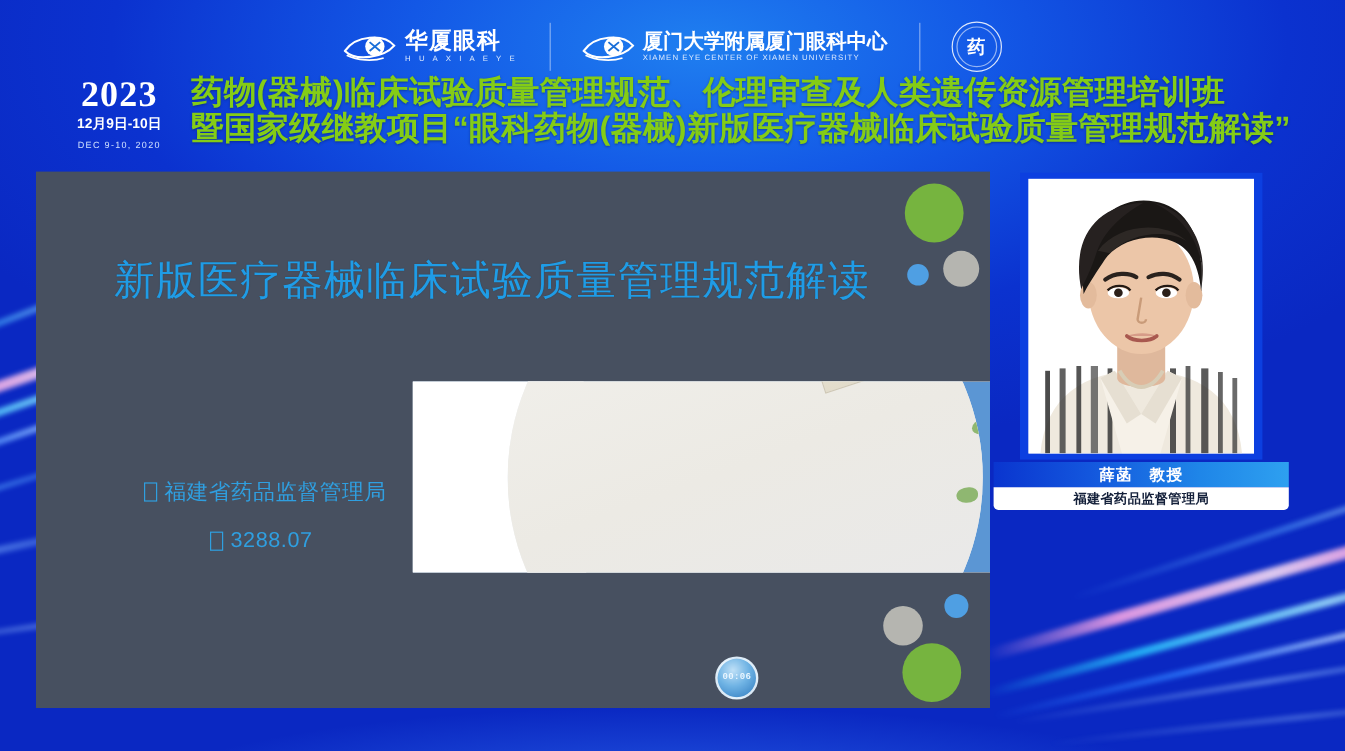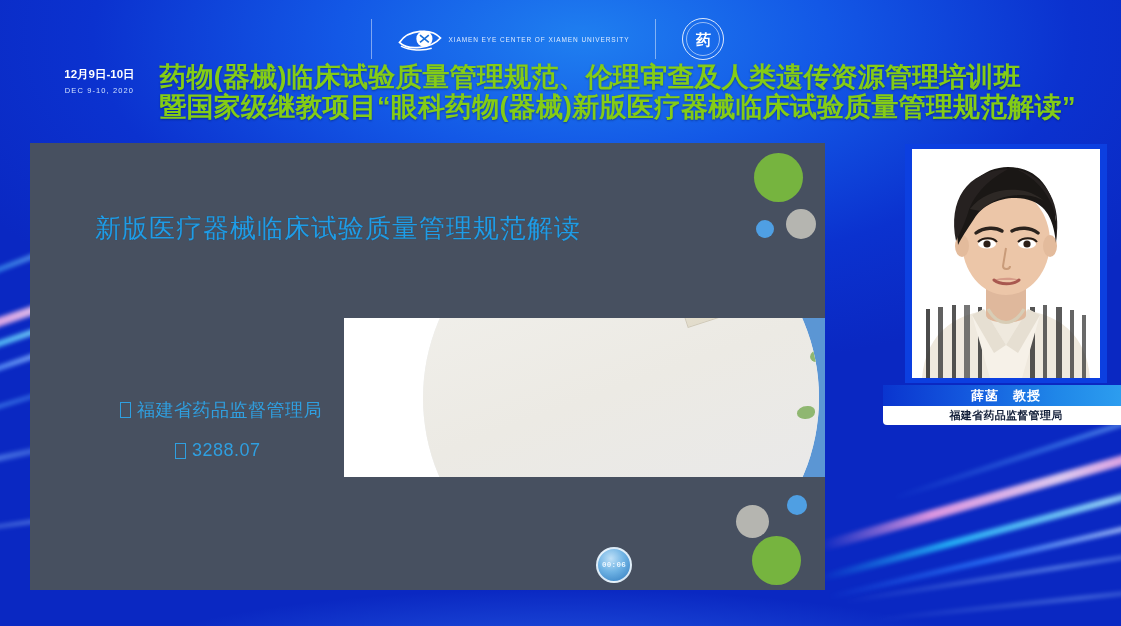--- a/index.html
+++ b/index.html
@@ -57,21 +57,21 @@
   .title-wrap{position:absolute;left:0;top:62px;width:1121px;display:flex;align-items:flex-start;justify-content:center;}
   .date-col{width:108px;text-align:center;padding-top:2px;flex:0 0 auto;}
   .date-year{color:#fff;font-size:30px;font-weight:bold;line-height:1;letter-spacing:1px;font-family:"Liberation Serif","DejaVu Serif",serif;}
   .date-cn{color:#fff;font-size:11.5px;font-weight:bold;line-height:1;margin-top:5px;}
   .date-en{color:#cfe0ff;font-size:7.5px;letter-spacing:1.1px;margin-top:5px;}
   .title-col{flex:0 0 auto;padding-left:6px;}
   .t-line{color:#84cc16;font-weight:bold;font-size:27px;line-height:30px;letter-spacing:.2px;white-space:nowrap;text-shadow:0 1px 2px rgba(0,20,80,.45);}
 
   
   .slide{position:absolute;left:30px;top:143px;width:795px;height:447px;background:#475060;overflow:hidden;}
-  .slide-title{position:absolute;left:65px;top:68px;font-size:26px;color:#1f9ce6;letter-spacing:1px;white-space:nowrap;text-shadow:0 0 1px rgba(0,0,0,.25);}
+  .slide-title{position:absolute;left:65px;top:68px;font-size:34px;color:#1f9ce6;letter-spacing:1px;white-space:nowrap;text-shadow:0 0 1px rgba(0,0,0,.25);}
   .bullets{position:absolute;left:90px;top:255px;display:flex;flex-direction:column;gap:18px;}
   .bullet{display:flex;align-items:center;color:#2f9fe0;font-size:18px;letter-spacing:.5px;white-space:nowrap;}
   .tofu{display:inline-block;width:9px;height:14px;border:1.4px solid #2f9fe0;margin-right:6px;flex:0 0 auto;}
   .b-ind-0{padding-left:0}
   .b-ind-1{padding-left:22px}
   .b-ind-2{padding-left:55px}
 
   .photo-box{position:absolute;left:314px;top:175px;width:481px;height:159px;background:#fff;overflow:hidden;}
   .pb-blue{position:absolute;inset:0;background:#5b96d4;}
   .pb-white-arc{position:absolute;left:-240px;top:-118px;width:400px;height:400px;border-radius:50%;background:#fff;}
@@ -91,21 +91,21 @@
   .c-gray-br{right:56px;top:362px;width:33px;height:33px;background:#b5b5b0;}
   .c-blue-br{right:18px;top:352px;width:20px;height:20px;background:#4f9fe3;}
   .c-green-br{right:24px;top:393px;width:49px;height:49px;background:#76b43f;}
 
   .timer-badge{position:absolute;left:566px;top:404px;width:32px;height:32px;border-radius:50%;
       background:radial-gradient(circle at 40% 30%, #bfe0f7 0%, #6fb3e4 45%, #2d78bd 100%);
       border:2px solid rgba(255,255,255,.8);display:flex;align-items:center;justify-content:center;}
   .timer-badge span{color:#eaf6ff;font-size:7.5px;font-weight:bold;letter-spacing:.3px;font-family:"Liberation Mono","DejaVu Sans Mono",monospace;}
 
   
-  .speaker{position:absolute;left:905px;top:144px;width:208px;height:283px;}
+  .speaker{position:absolute;left:850px;top:144px;width:208px;height:283px;}
   .sp-photo{position:absolute;left:0;top:0;width:202px;height:239px;background:#0c3fe0;padding:0;box-sizing:border-box;}
   .sp-photo-inner{position:absolute;left:7px;top:5px;width:188px;height:229px;background:#fdfdfd;overflow:hidden;}
   .portrait{position:absolute;left:0;top:0;width:188px;height:229px;}
   .nameplate{position:absolute;left:-22px;top:241px;width:246px;}
   .np-top{height:21px;background:linear-gradient(90deg,#0a35cf 0%,#1356dd 32%,#1f86e8 70%,#2ea0f0 100%);
       display:flex;align-items:center;justify-content:center;}
   .np-top span{color:#fff;font-size:13px;font-weight:bold;letter-spacing:1px;}
   .np-bot{height:19px;background:#fff;border-radius:0 0 4px 4px;display:flex;align-items:center;justify-content:center;}
   .np-bot span{color:#14203a;font-size:11px;font-weight:bold;letter-spacing:.3px;}
 </style>
@@ -129,49 +129,65 @@
     <div class="streak r4"></div>
       <div class="streak r5"></div>
       <div class="streak r6"></div>
     <div class="glowbot"></div>
   </div>
 
   <div class="header">
 
     <div class="logos">
 
-
-      <div class="divider-v"></div>
-
       <div class="logo-block">
         <span class="eye-mark">
           <svg viewBox="0 0 60 36" width="44" height="27">
             <path d="M2 22 C14 4 46 2 58 16 C46 30 14 34 2 22 Z" fill="none" stroke="#ffffff" stroke-width="2.4"></path>
             <circle cx="36" cy="17" r="11" fill="#ffffff"></circle>
             <path d="M30 12 L42 22 M42 12 L30 22" stroke="#1a6fd8" stroke-width="2.2"></path>
             <path d="M4 27 C16 33 34 34 46 30" fill="none" stroke="#ffffff" stroke-width="2"></path>
           </svg>
         </span>
         <span class="logo-text">
+          <span class="logo-cn">华厦眼科</span>
+          <span class="logo-en">H U A X I A   E Y E</span>
+        </span>
+      </div>
+
+      <div class="divider-v"></div>
+
+      <div class="logo-block">
+        <span class="eye-mark">
+          <svg viewBox="0 0 60 36" width="44" height="27">
+            <path d="M2 22 C14 4 46 2 58 16 C46 30 14 34 2 22 Z" fill="none" stroke="#ffffff" stroke-width="2.4"></path>
+            <circle cx="36" cy="17" r="11" fill="#ffffff"></circle>
+            <path d="M30 12 L42 22 M42 12 L30 22" stroke="#1a6fd8" stroke-width="2.2"></path>
+            <path d="M4 27 C16 33 34 34 46 30" fill="none" stroke="#ffffff" stroke-width="2"></path>
+          </svg>
+        </span>
+        <span class="logo-text">
+          <span class="logo-cn small">厦门大学附属厦门眼科中心</span>
           <span class="logo-en wide">XIAMEN EYE CENTER OF XIAMEN UNIVERSITY</span>
         </span>
       </div>
 
       <div class="divider-v"></div>
 
       <div class="logo-block">
         <span class="seal">
           <span>药</span>
         </span>
       </div>
 
     </div>
 
     <div class="title-wrap">
       <div class="date-col">
+        <div class="date-year">2023</div>
         <div class="date-cn">12月9日-10日</div>
         <div class="date-en">DEC 9-10, 2020</div>
       </div>
       <div class="title-col">
         <div class="t-line">药物(器械)临床试验质量管理规范、伦理审查及人类遗传资源管理培训班</div>
         <div class="t-line">暨国家级继教项目“眼科药物(器械)新版医疗器械临床试验质量管理规范解读”</div>
       </div>
     </div>
 
   </div>

